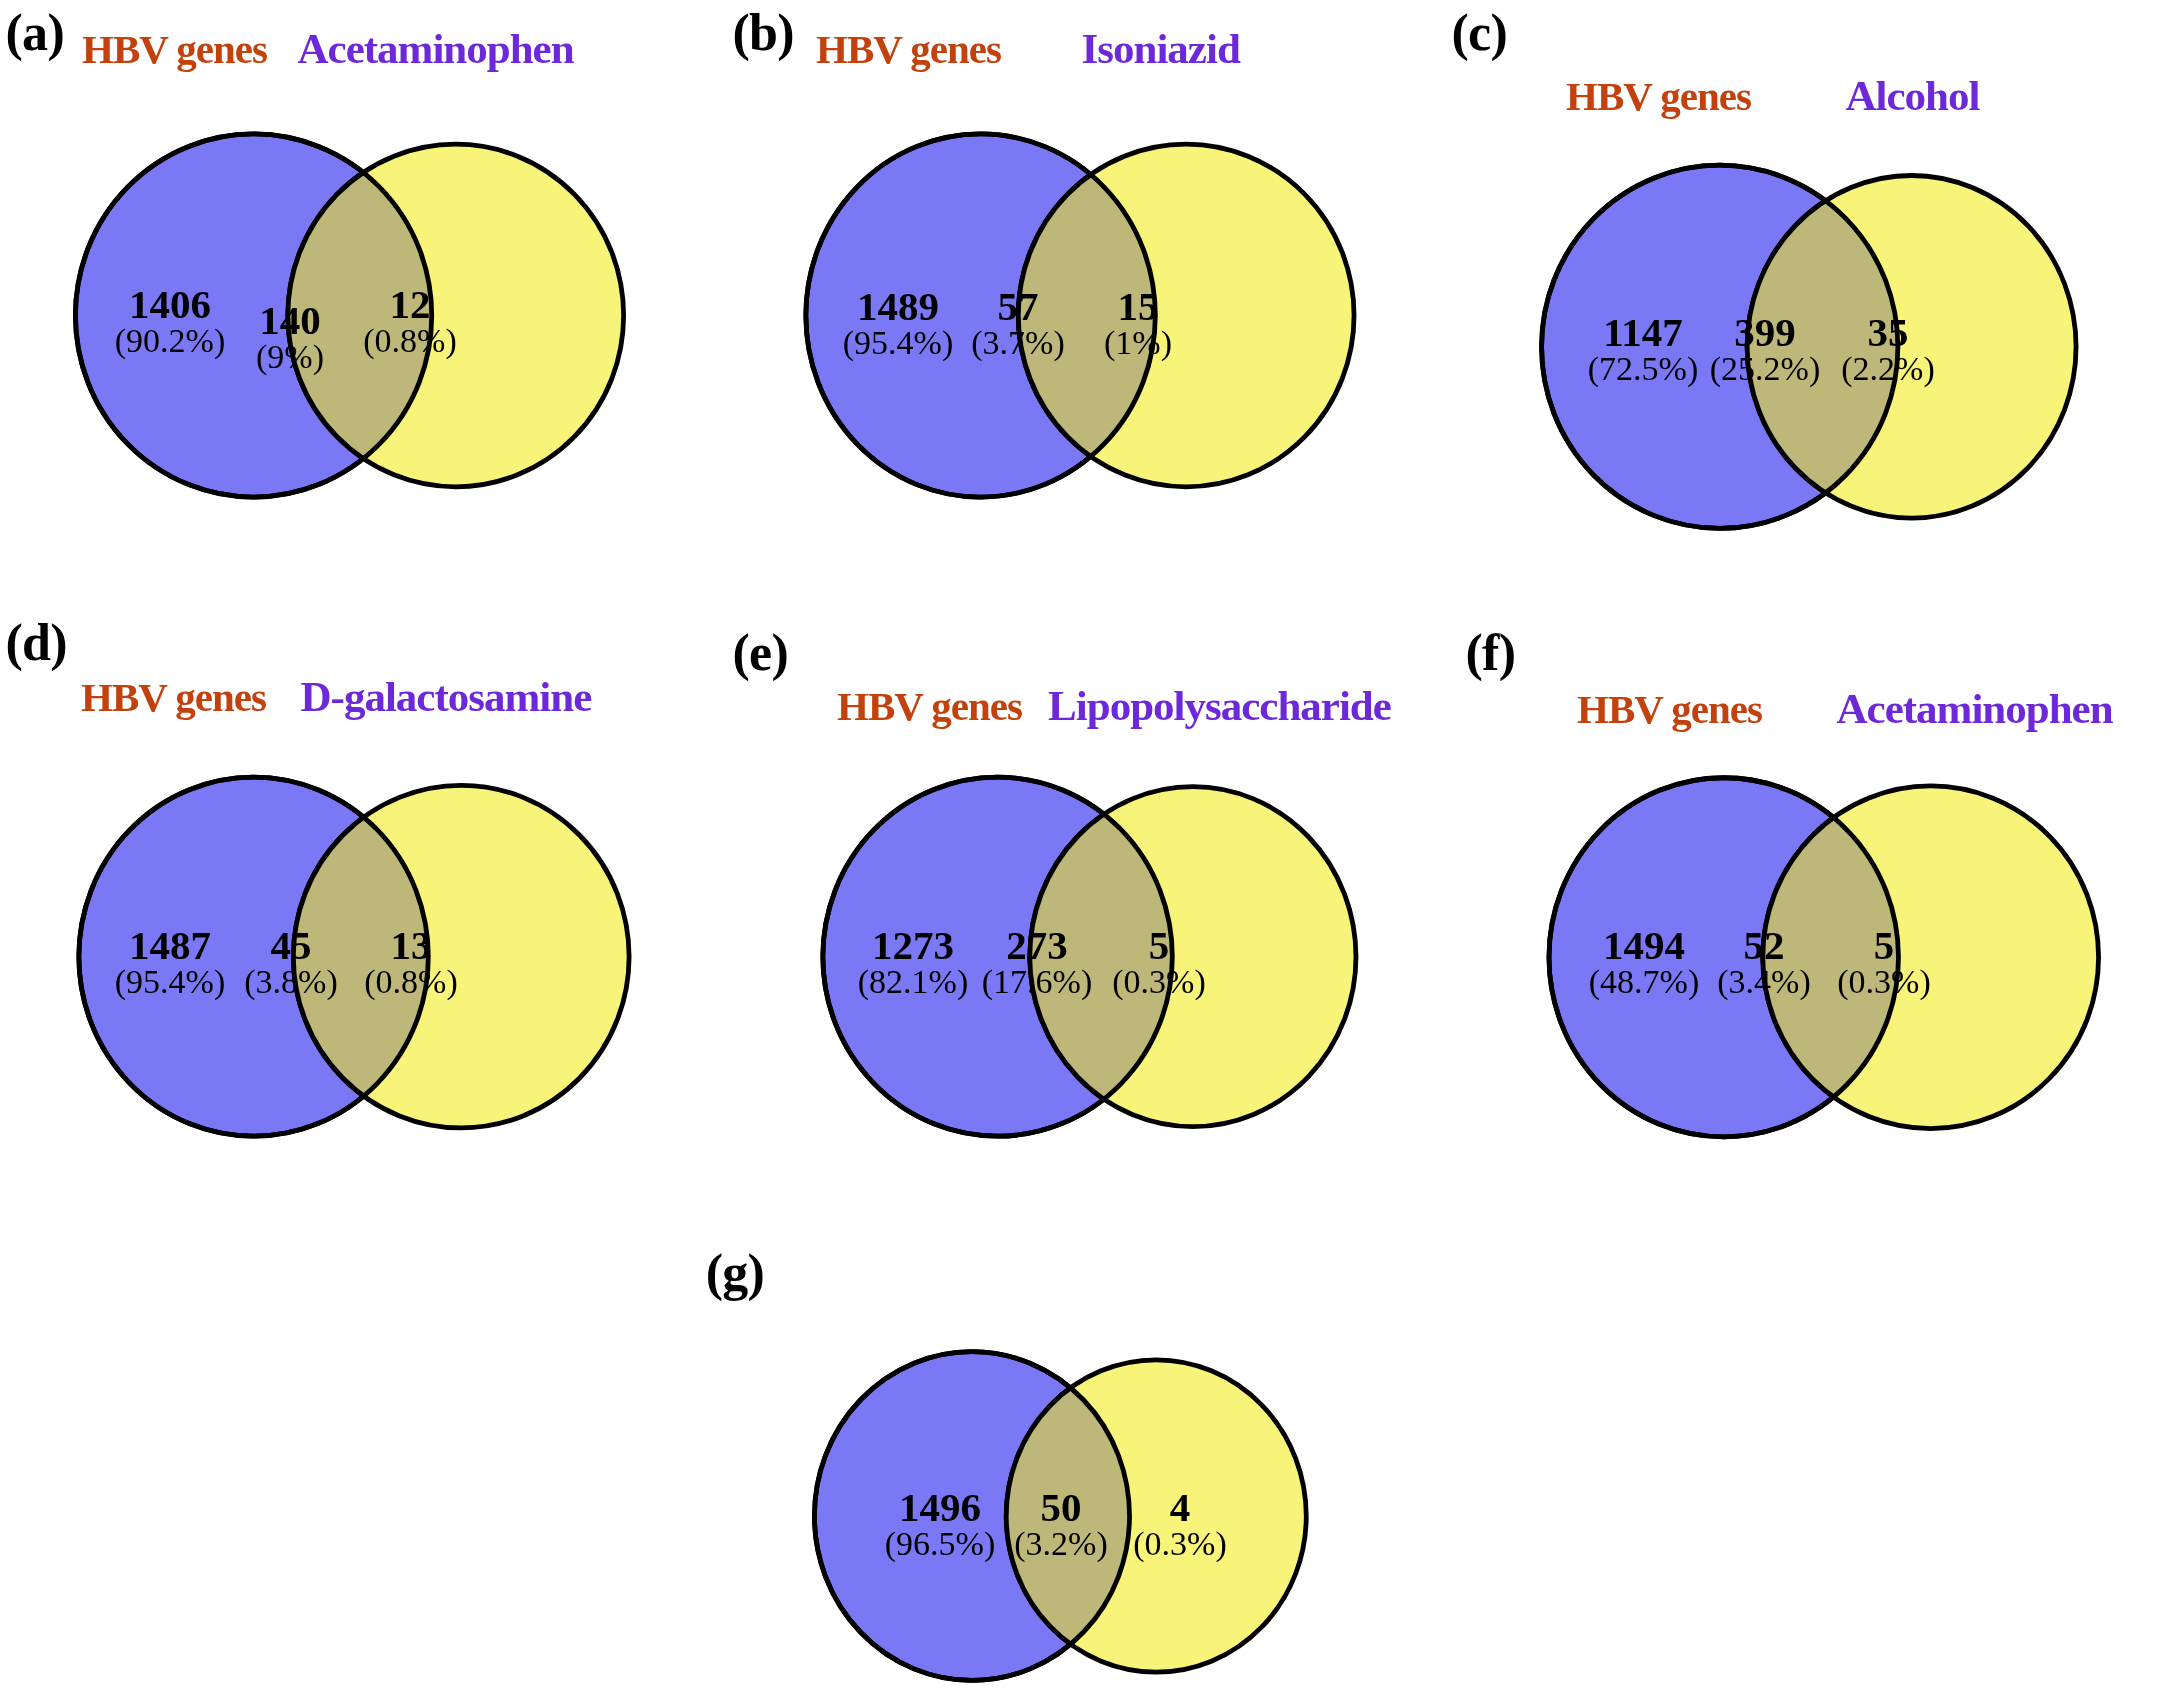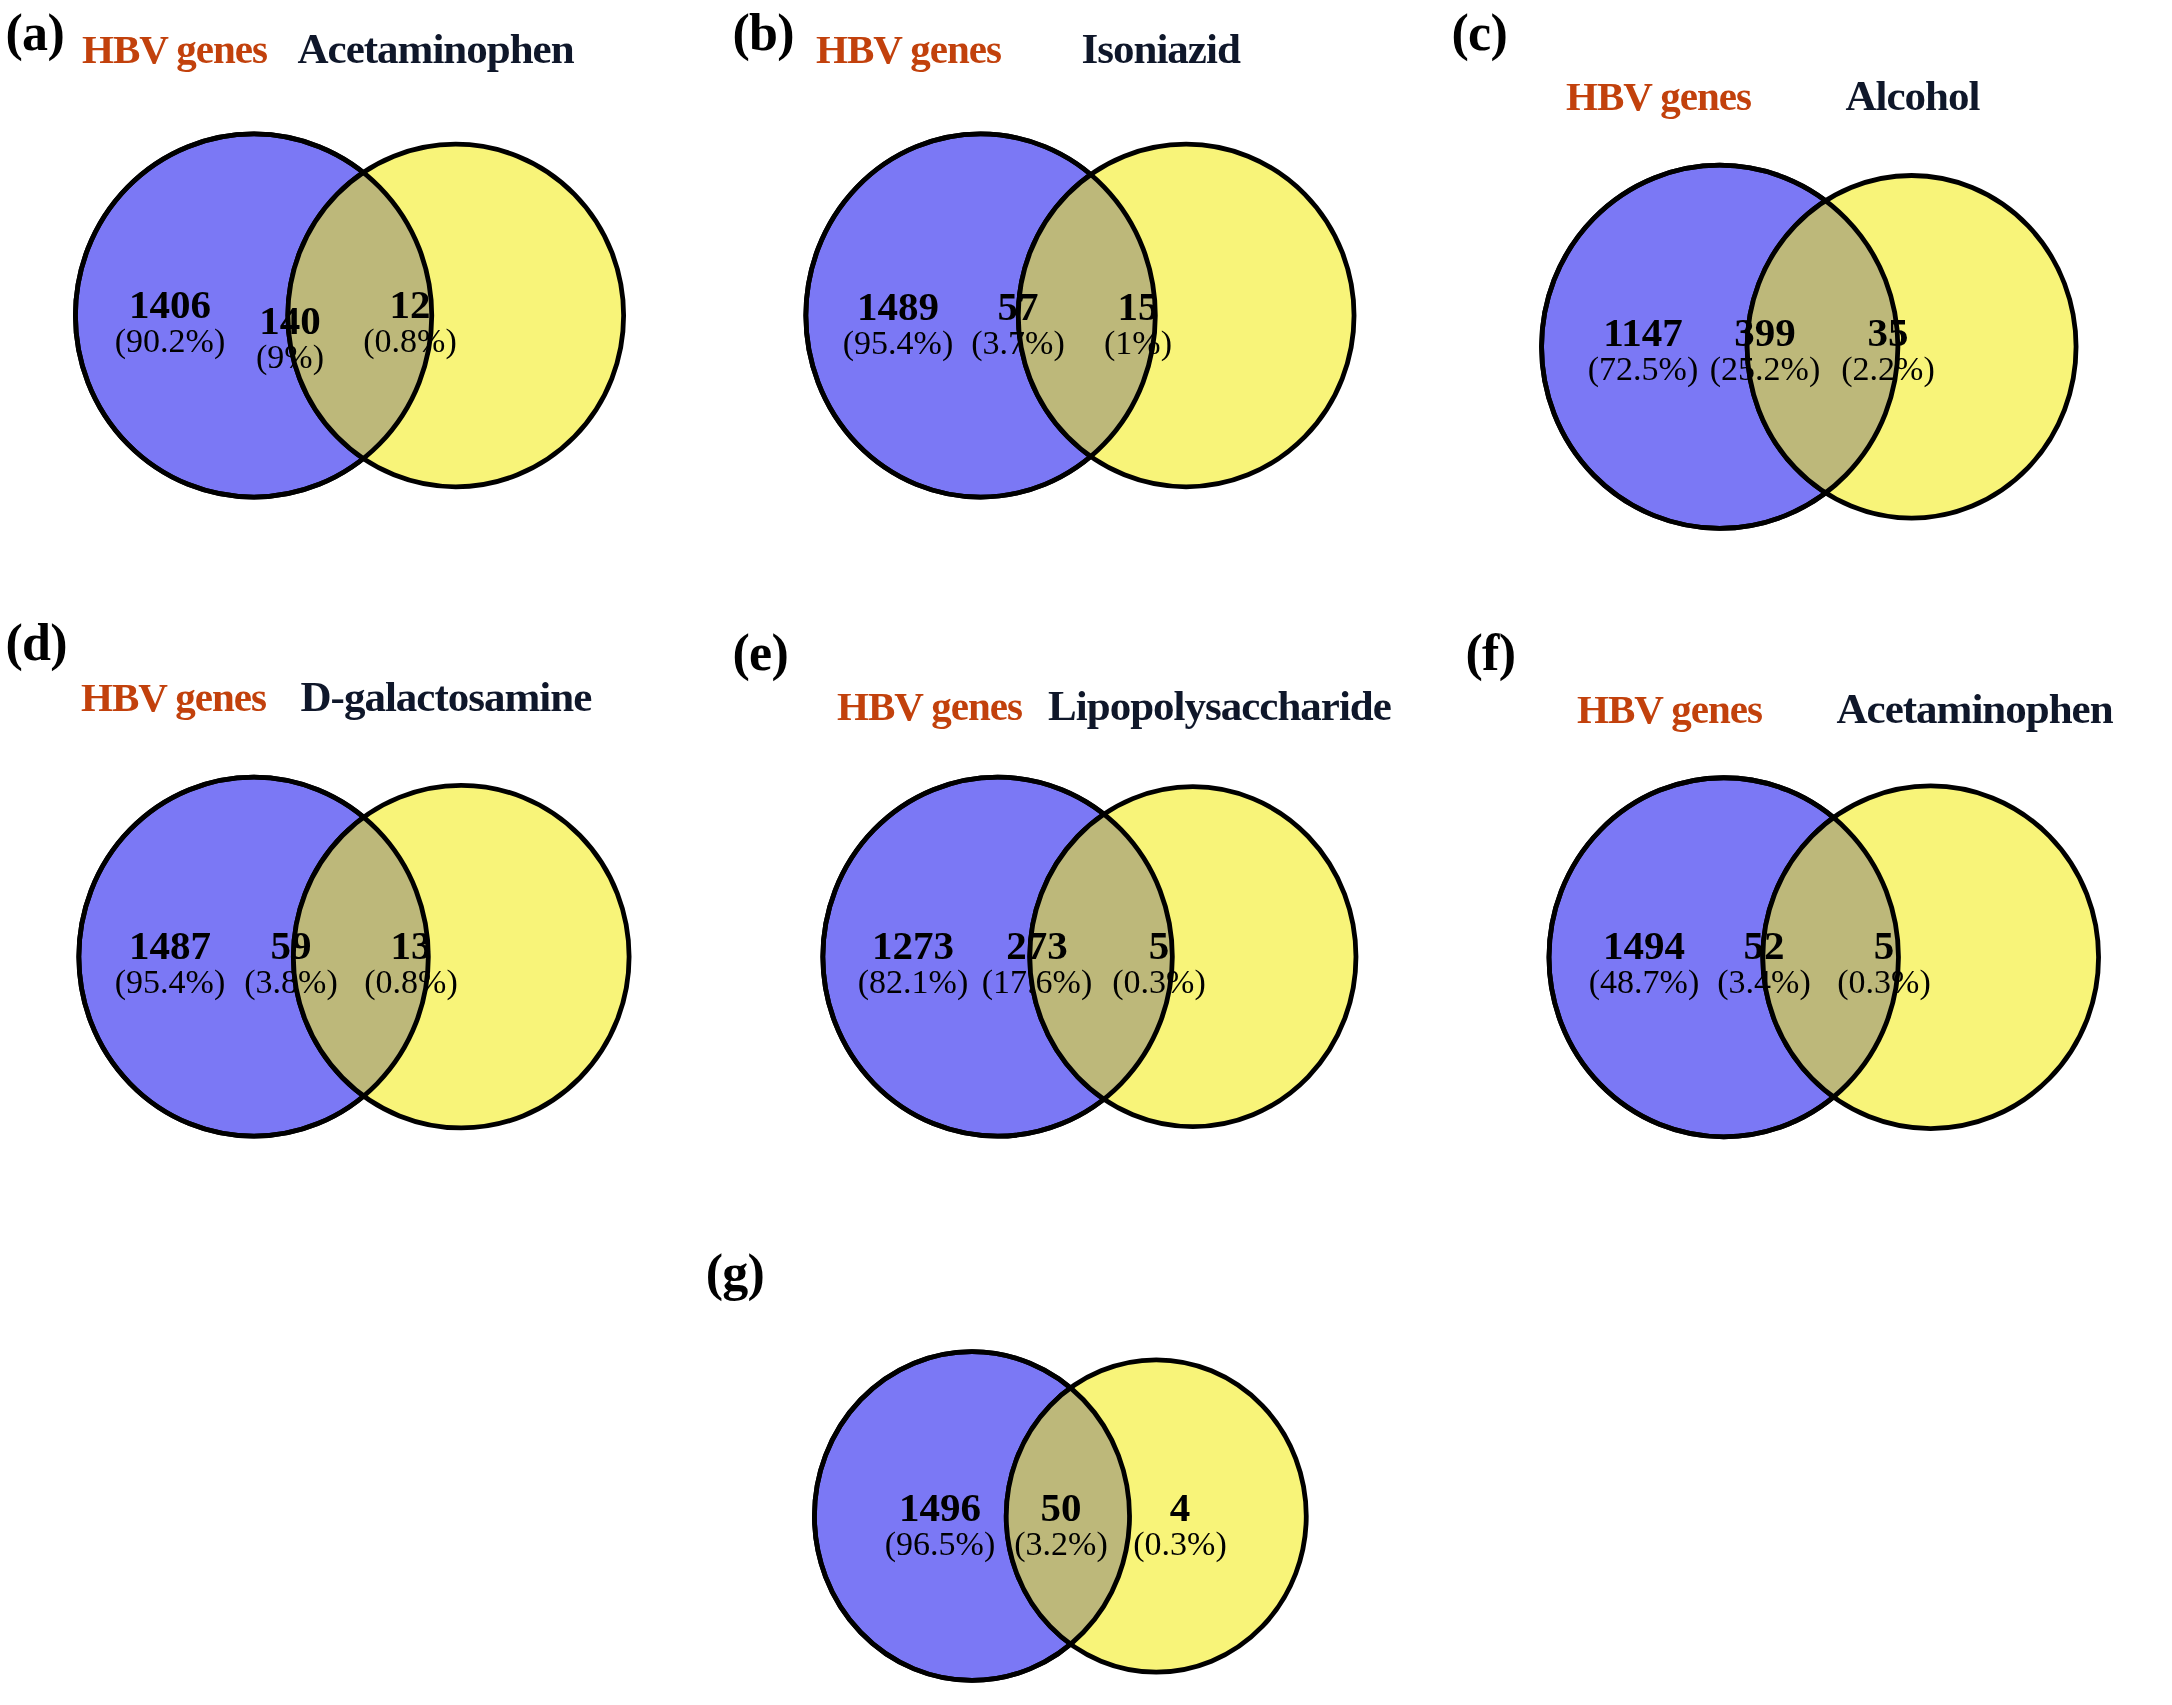--- a/index.html
+++ b/index.html
@@ -45,21 +45,21 @@
   }
 
   .title-left {
     color: #c2410c;
     font-size: 41px;
     letter-spacing: -1px;
     display: inline-block;
   }
 
   .title-right {
-    color: #0f172a;
+    color: #6d28d9;
     font-size: 43px;
     letter-spacing: -1px;
     display: inline-block;
   }
 
   .venn {
     position: absolute;
     display: block;
   }
 
@@ -223,21 +223,21 @@
         <ellipse cx="603" cy="310" rx="245" ry="250" fill="#bdb87a" stroke="#000000" stroke-width="7"></ellipse>
       </g>
       <ellipse cx="300" cy="310" rx="255" ry="262" fill="none" stroke="#000000" stroke-width="7"></ellipse>
     </svg>
     <div class="labels">
       <div class="vlabel" style="left:170px; top:353px;">
         <span class="count">1487</span>
         <span class="pct">(95.4%)</span>
       </div>
       <div class="vlabel" style="left:291px; top:353px;">
-        <span class="count">59</span>
+        <span class="count">45</span>
         <span class="pct">(3.8%)</span>
       </div>
       <div class="vlabel" style="left:411px; top:353px;">
         <span class="count">13</span>
         <span class="pct">(0.8%)</span>
       </div>
     </div>
   </div>
 
   <div class="panel" style="left:727px; top:610px; width:733px; height:548px;">

